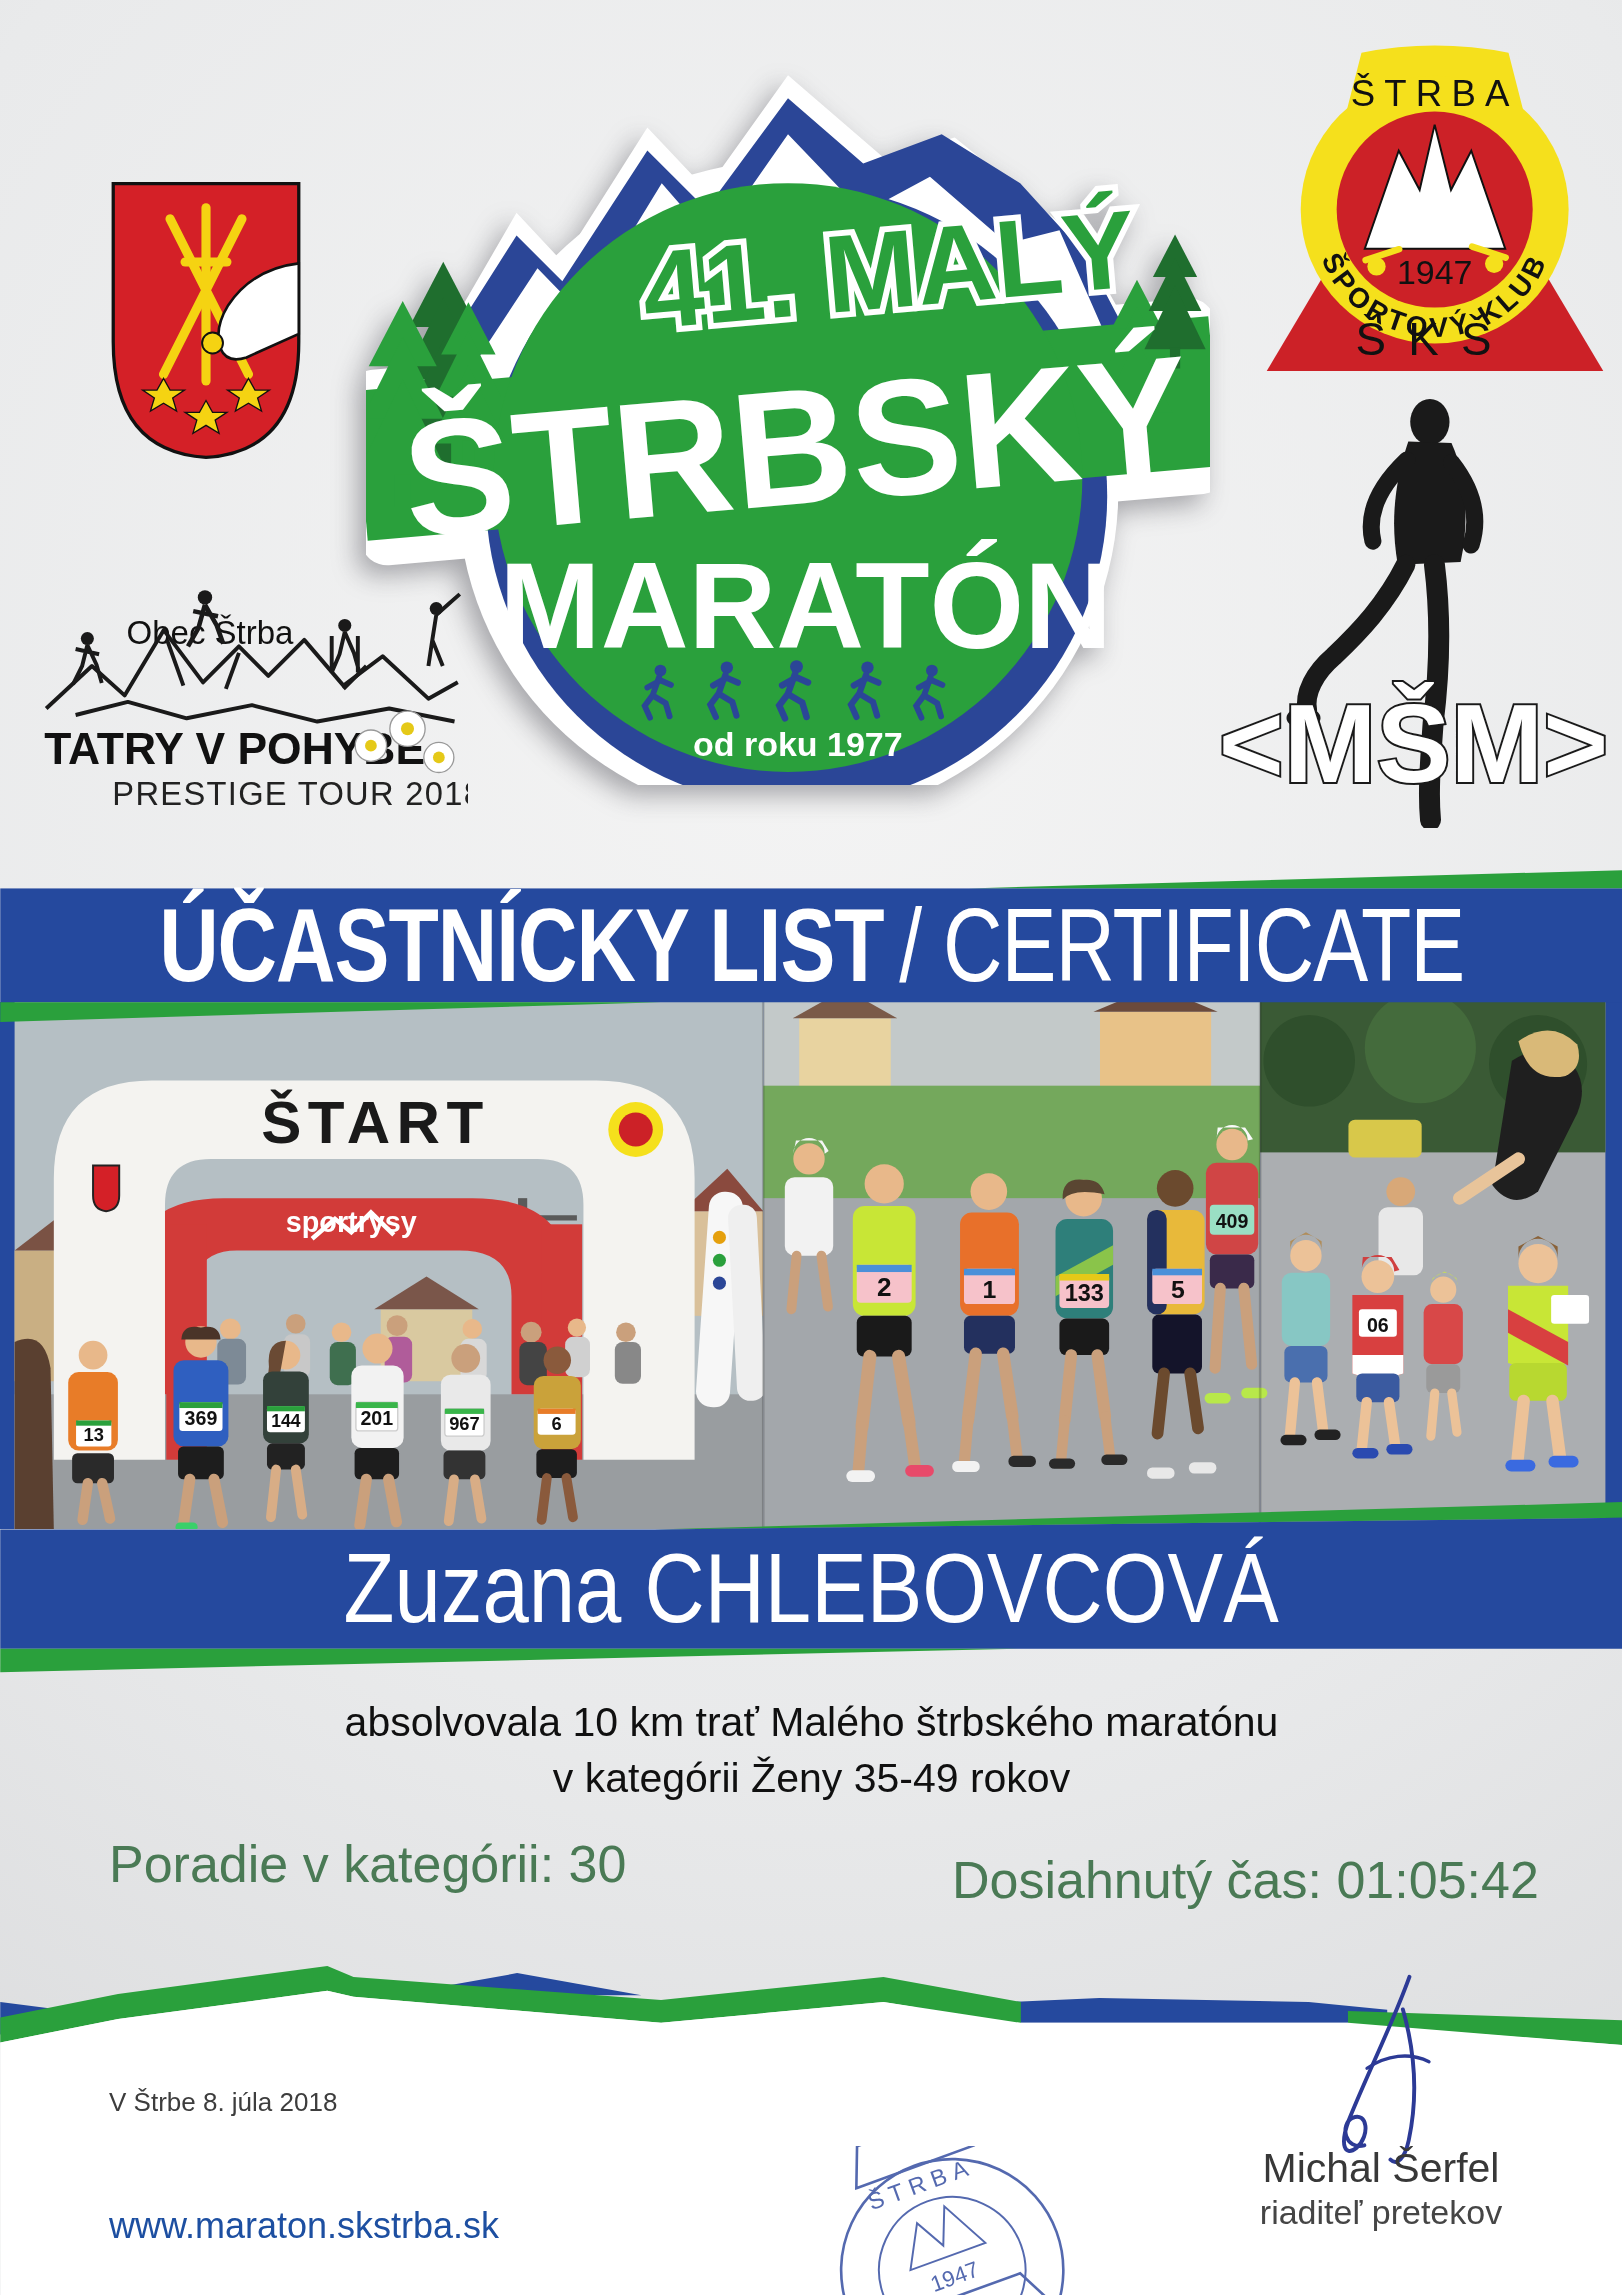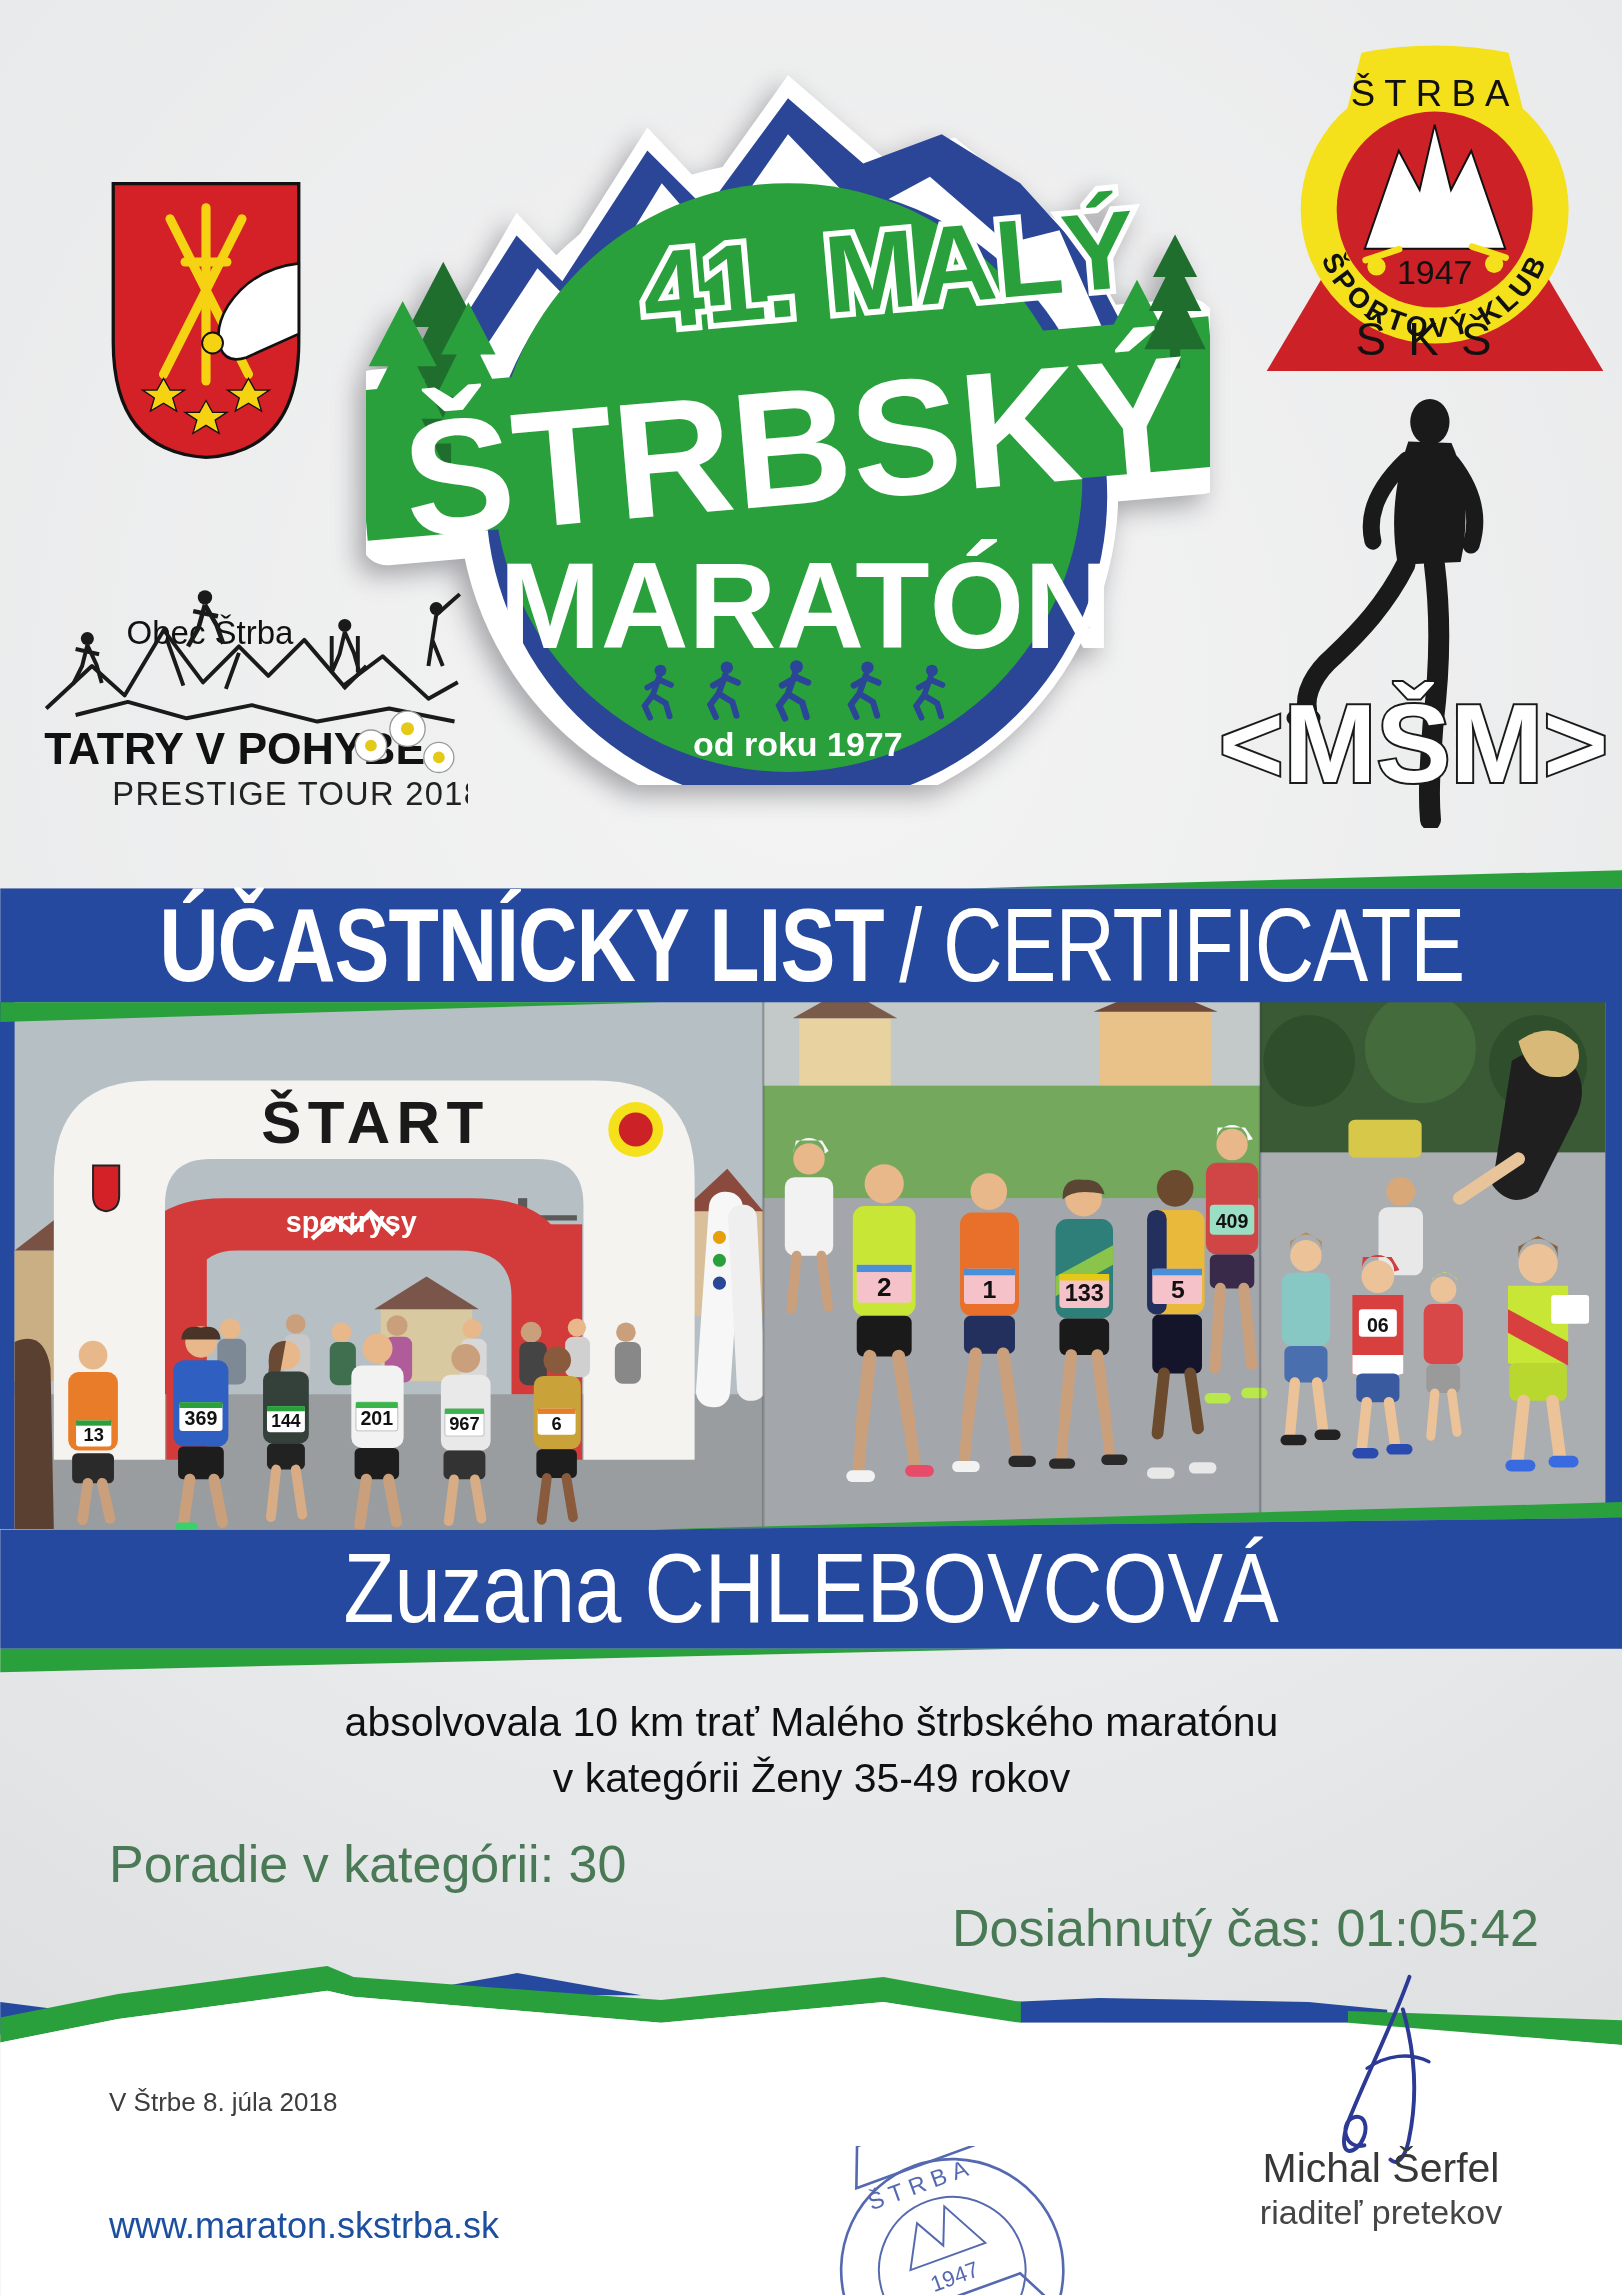--- a/index.html
+++ b/index.html
@@ -19,21 +19,21 @@
   .title-inner{display:inline-block;transform:scaleX(.80);font-size:103px;letter-spacing:-1.3px;}
   .title-main{font-weight:bold;}
   .title-sec{font-weight:normal;margin-left:19.6px;}
   .name-banner{left:0;top:1539px;width:1623px;height:98px;display:flex;align-items:center;justify-content:center;color:#fff;white-space:nowrap;}
   .name-inner{display:inline-block;transform:scaleX(.85);font-size:98px;}
   
   .det1{left:0;top:1699px;width:1623px;text-align:center;font-size:41px;color:#101010;}
   .det2{left:0;top:1755px;width:1623px;text-align:center;font-size:41px;color:#101010;}
   .res{font-size:52px;color:#4a7a55;white-space:nowrap;}
   .res-left{left:109px;top:1834px;}
-  .res-right{left:952px;top:1898px;}
+  .res-right{left:952px;top:1850px;}
   
   .date{left:109px;top:2087px;font-size:26px;color:#3d3d3d;}
   .website{left:109px;top:2205px;font-size:36px;font-weight:normal;color:#1d4fa1;}
   .signer-name{left:1211px;top:2145px;width:340px;text-align:center;font-size:41px;color:#383838;}
   .signer-role{left:1211px;top:2193px;width:340px;text-align:center;font-size:34px;color:#454545;}
   .noptr{pointer-events:none;}
 </style>
 </head>
 <body>
 

